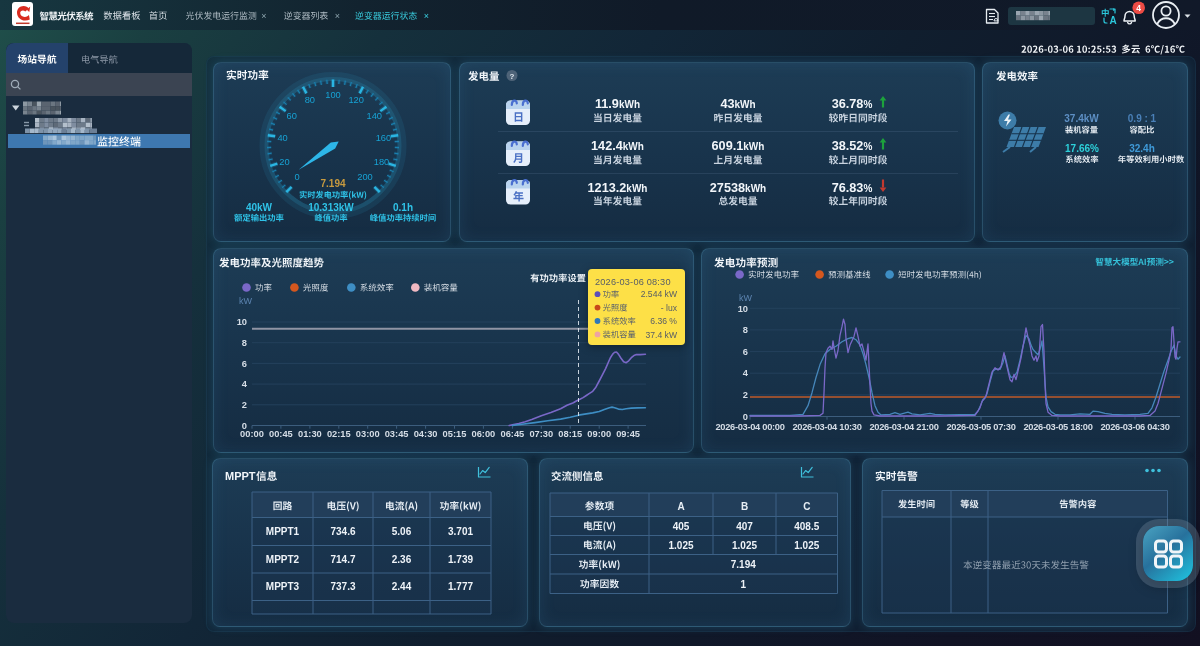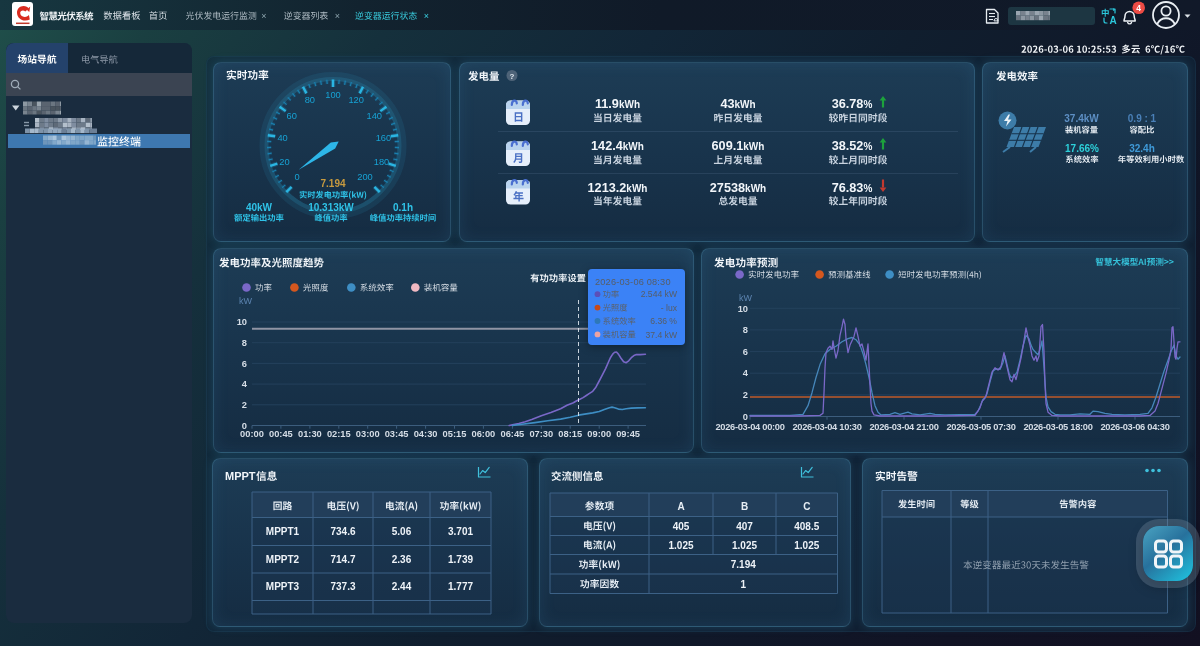--- a/index.html
+++ b/index.html
@@ -7,21 +7,21 @@
 #logo{position:absolute;left:12px;top:2px;width:21px;height:24px;background:#fff;border-radius:3px}
 #sbox{position:absolute;left:1008px;top:7px;width:87px;height:18px;background:#1d3642;border-radius:3px}
 #side{position:absolute;left:6px;top:43px;width:186px;height:580px;background:#1a2c3f;border-radius:8px}
 #stabs{position:absolute;left:6px;top:43px;width:186px;height:30px;background:#152839;border-radius:8px 8px 0 0}
 #stab1{position:absolute;left:6px;top:43px;width:62px;height:30px;background:#24426b;border-radius:8px 0 0 0}
 #ssearch{position:absolute;left:6px;top:73px;width:186px;height:23px;background:#3b4452}
 #shl{position:absolute;left:8px;top:134px;width:182px;height:14px;background:#3e78b0}
 #main{position:absolute;left:206px;top:56px;width:990px;height:576px;background:rgba(19,42,62,.55);border-radius:8px;box-shadow:inset 0 0 0 1px rgba(70,150,190,.10)}
 .panel{position:absolute;background:linear-gradient(180deg,#1d3c55 0%,#18334b 55%,#152c42 100%);border:1px solid rgba(100,180,215,.25);border-radius:8px;box-shadow:0 0 10px rgba(45,130,170,.30),inset 0 0 16px rgba(70,150,195,.14)}
 #draw{position:absolute;left:0;top:0;z-index:5}
-#tip{position:absolute;left:588px;top:269px;width:96.5px;height:75.5px;background:#3b82f6;border-radius:4px;z-index:10;box-shadow:0 2px 8px rgba(0,0,0,.35)}
+#tip{position:absolute;left:588px;top:269px;width:96.5px;height:75.5px;background:#fde047;border-radius:4px;z-index:10;box-shadow:0 2px 8px rgba(0,0,0,.35)}
 #fbtn{position:absolute;left:1143px;top:526px;width:50px;height:55px;border-radius:16px;background:linear-gradient(140deg,#4aa3c2 0%,#27719c 45%,#1fc6e2 100%);z-index:12;box-shadow:0 0 0 7px rgba(150,172,192,.25),0 4px 14px rgba(0,0,0,.35)}
 text{font-family:"Liberation Sans",sans-serif}
 </style></head><body>
 <svg width="0" height="0" style="position:absolute">
     <defs>
       <path id="b667a" d="M647 671H799V501H647ZM535 776V395H918V776ZM294 98H709V40H294ZM294 185V241H709V185ZM177 335V-89H294V-56H709V-88H832V335ZM234 681V638L233 616H138C154 635 169 657 184 681ZM143 856C123 781 85 708 33 660C53 651 86 632 110 616H42V522H209C183 473 132 423 30 384C56 364 90 328 106 304C197 346 255 396 291 448C336 416 391 375 420 350L505 426C479 444 379 501 336 522H502V616H347L348 636V681H478V774H229C237 794 244 814 249 834Z"></path>
       <path id="b6167" d="M269 160V53C269 -45 304 -75 442 -75C470 -75 602 -75 631 -75C735 -75 768 -45 782 71C750 77 703 93 678 110C673 34 665 23 621 23C588 23 478 23 454 23C397 23 388 27 388 54V160ZM768 138C805 74 843 -11 855 -65L974 -32C959 24 918 106 879 167ZM137 158C119 100 87 34 51 -9L155 -68C191 -19 219 54 240 114ZM172 371V302H741V264H130V189H483L431 145C475 118 527 76 550 47L626 113C605 137 568 166 532 189H859V481H136V406H741V371ZM59 604V534H220V494H330V534H474V604H330V637H452V706H330V737H464V808H330V849H220V808H73V737H220V706H97V637H220V604ZM650 849V808H510V737H650V706H530V637H650V604H501V534H650V494H762V534H934V604H762V637H898V706H762V737H915V808H762V849Z"></path>
       <path id="b5149" d="M121 766C165 687 210 583 225 518L342 565C325 632 275 731 230 807ZM769 814C743 734 695 630 654 563L758 523C801 585 852 682 896 771ZM435 850V483H49V370H294C280 205 254 83 23 14C50 -10 83 -59 96 -91C360 -2 405 159 423 370H565V67C565 -49 594 -86 707 -86C728 -86 804 -86 827 -86C926 -86 957 -39 969 136C937 144 885 165 859 185C855 48 849 26 816 26C798 26 739 26 724 26C692 26 686 32 686 68V370H953V483H557V850Z"></path>
       <path id="b4f0f" d="M724 779C764 723 811 647 831 600L929 658C907 705 857 777 816 830ZM250 850C199 705 112 560 21 468C41 438 75 371 86 341C108 364 129 389 150 417V-89H271V607C307 674 339 745 365 814ZM555 848V594V571H318V452H548C530 300 473 130 303 -12C336 -33 379 -65 402 -91C529 15 598 140 636 266C691 116 769 -7 882 -87C902 -54 943 -6 972 18C832 103 741 266 691 452H953V571H677V593V848Z"></path>
       <path id="b7cfb" d="M242 216C195 153 114 84 38 43C68 25 119 -14 143 -37C216 13 305 96 364 173ZM619 158C697 100 795 17 839 -37L946 34C895 90 794 169 717 221ZM642 441C660 423 680 402 699 381L398 361C527 427 656 506 775 599L688 677C644 639 595 602 546 568L347 558C406 600 464 648 515 698C645 711 768 729 872 754L786 853C617 812 338 787 92 778C104 751 118 703 121 673C194 675 271 679 348 684C296 636 244 598 223 585C193 564 170 550 147 547C159 517 175 466 180 444C203 453 236 458 393 469C328 430 273 401 243 388C180 356 141 339 102 333C114 303 131 248 136 227C169 240 214 247 444 266V44C444 33 439 30 422 29C405 29 344 29 292 31C310 0 330 -51 336 -86C410 -86 466 -85 510 -67C554 -48 566 -17 566 41V275L773 292C798 259 820 228 835 202L929 260C889 324 807 418 732 488Z"></path>

